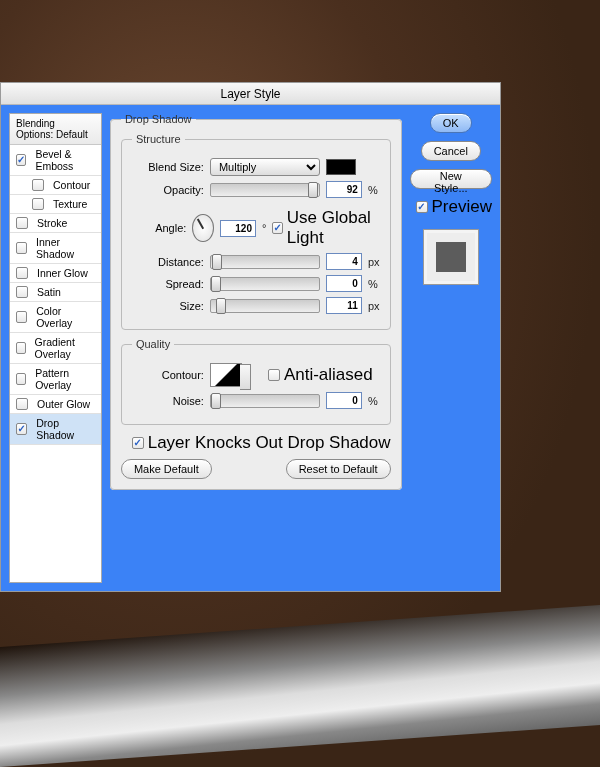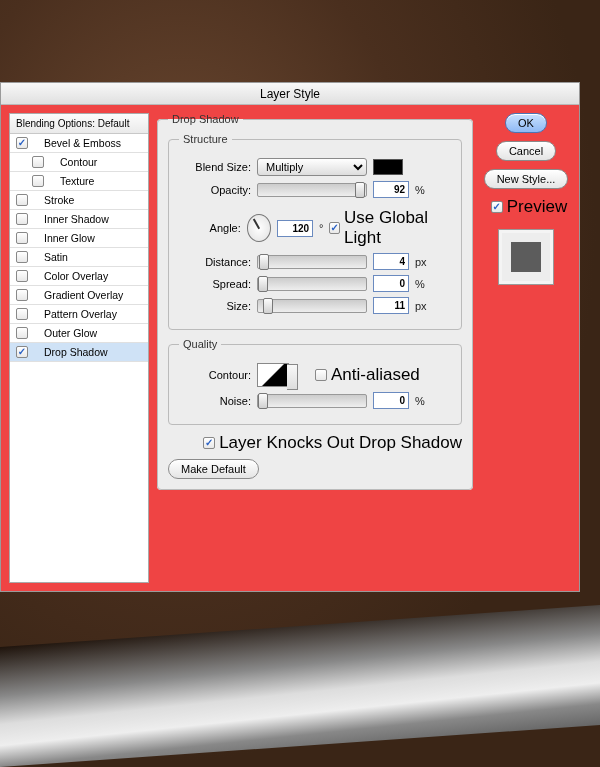--- a/index.html
+++ b/index.html
@@ -16,41 +16,41 @@
     position: absolute; inset: 0;
     background: radial-gradient(ellipse at 30% 30%, #6e4a32 0%, #4a2f1e 40%, #3a2516 70%);
   }
   .bg-photo::after {
     content: ""; position: absolute; left: 0; right: 0; bottom: 0; height: 120px;
     background: linear-gradient(178deg, rgba(0,0,0,0.5) 0%, #888 35%, #ddd 55%, #eee 70%, #888 85%, #666 100%);
     transform: skewY(-4deg); transform-origin: left bottom;
   }
   .dialog {
     position: absolute; left: 0; top: 82px;
-    width: 580px; height: 510px;
-    background: #ef4444;
+    width: 501px; height: 510px;
+    background: #3b82f6;
     border: 1px solid #9a9a9a;
     box-shadow: 0 1px 0 #fff inset;
   }
   .titlebar {
     height: 22px; text-align: center; line-height: 22px;
     background: linear-gradient(#f8f8f8,#e0e0e0);
     border-bottom: 1px solid #b8b8b8;
     font-size: 12px;
   }
   .cols { position: absolute; top: 30px; left: 8px; right: 8px; bottom: 8px; display: flex; gap: 8px; }
   .sidebar {
     width: 140px; border: 1px solid #aaa; background: #fff; display: flex; flex-direction: column;
   }
   .sb-header {
     padding: 4px 6px; background: linear-gradient(#fcfcfc,#eaeaea);
     border-bottom: 1px solid #c8c8c8; font-size: 10.5px;
   }
   .sb-item {
-    display: flex; align-items: center; gap: 16px;
+    display: flex; align-items: center; gap: 9px;
     padding: 3px 6px; border-bottom: 1px solid #e0e0e0; font-size: 10.5px;
     cursor: default;
   }
   .sb-item.indent { padding-left: 22px; }
   .sb-item.selected { background: #cfe2f6; }
   .cb {
     width: 12px; height: 12px; border: 1px solid #888; border-radius: 2px;
     background: linear-gradient(#fff,#e8e8e8); display: inline-flex; align-items: center; justify-content: center;
     font-size: 10px; line-height: 1;
   }
@@ -271,20 +271,21 @@
         </fieldset>
 
         <div class="row" style="justify-content:flex-end; margin-top:8px">
           <label class="inline-cb">
             <span class="cb checked"></span>
             <span>Layer Knocks Out Drop Shadow</span>
           </label>
         </div>
         <div class="btnrow">
           <button class="mac">Make Default</button>
+          <button class="mac">Reset to Default</button>
         </div>
       </fieldset>
     </div>
 
     <div class="rightcol">
       <button class="mac primary">OK</button>
       <button class="mac">Cancel</button>
       <button class="mac">New Style...</button>
       <div class="preview-row">
         <label class="inline-cb">

